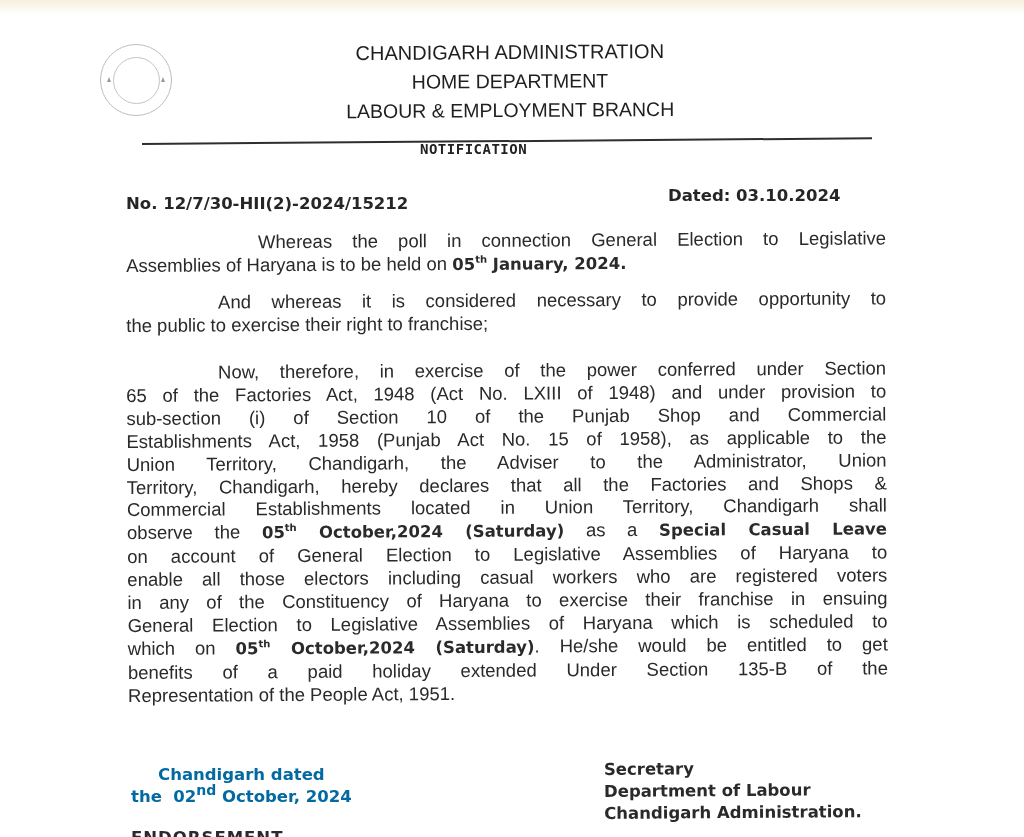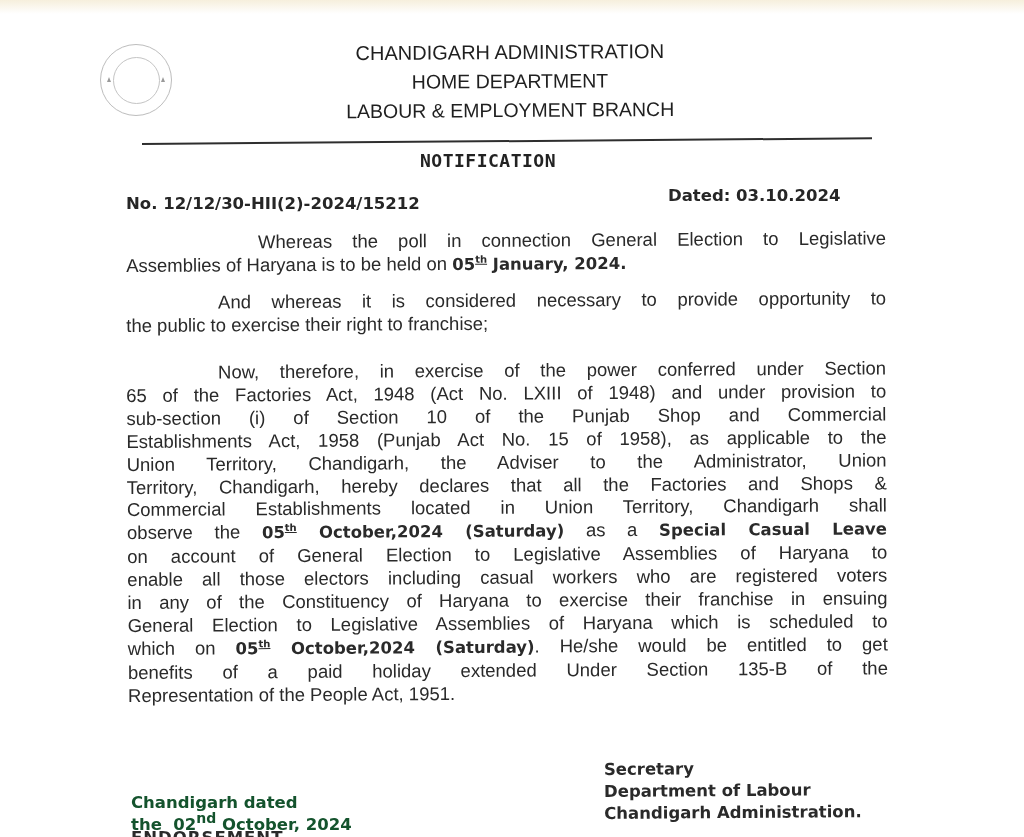--- a/index.html
+++ b/index.html
@@ -65,24 +65,24 @@
       position: absolute;
       left: 142px; top: 143px;
       width: 730px;
       height: 2px;
       background: #2e2e2e;
       transform: rotate(-0.45deg);
       transform-origin: left center;
     }
     .notif-title {
       position: absolute;
-      left: 420px; top: 150px;
+      left: 420px; top: 141px;
       font-family: "DejaVu Sans Mono", monospace;
       font-weight: bold;
-      font-size: 18px;
+      font-size: 14px;
       letter-spacing: 0.5px;
       color: #222;
       text-align: center;
     }
     .ref-no {
       position: absolute;
       left: 126px; top: 194px;
       font-family: "DejaVu Sans", sans-serif;
       font-weight: bold;
       font-size: 16.5px;
@@ -119,35 +119,35 @@
     .body-text .indent2 { padding-left: 92px; }
     .body-text b {
       font-family: "DejaVu Sans", sans-serif;
       font-size: 16.5px;
       font-weight: bold;
     }
     .body-text sup {
       font-size: 10px;
       vertical-align: 7px;
       line-height: 0;
-      text-decoration: underline;
     }
 
     .p1 { top: 232px; }
     .p2 { top: 292px; }
     .p3 { top: 362px; line-height: 22.9px; }
 
     .signoff-left {
       position: absolute;
-      left: 131px; top: 792px;
+      left: 131px; top: 764px;
       font-family: "DejaVu Sans", sans-serif;
       font-weight: bold;
       font-size: 16.5px;
       line-height: 22px;
-      color: #14532d;
+      color: #0369a1;
+      text-align: center;
     }
     .signoff-left sup {
       font-size: 14px;
       vertical-align: 7px;
       line-height: 0;
     }
     .signoff-right {
       position: absolute;
       left: 604px; top: 758px;
       font-family: "DejaVu Sans", sans-serif;
@@ -185,21 +185,21 @@
 
 <div class="header-block">
   <div class="l1">CHANDIGARH ADMINISTRATION</div>
   <div>HOME DEPARTMENT</div>
   <div>LABOUR &amp; EMPLOYMENT BRANCH</div>
 </div>
 
 <div class="rule"></div>
 
 <div class="notif-title">NOTIFICATION</div>
-<div class="ref-no">No. 12/12/30-HII(2)-2024/15212</div>
+<div class="ref-no">No. 12/7/30-HII(2)-2024/15212</div>
 <div class="dated">Dated: 03.10.2024</div>
 
 <div class="body-text p1">
   <span class="line indent">Whereas the poll in connection General Election to Legislative</span>
   <span class="line last"><span>Assemblies of Haryana is to be held on </span><b><span>05</span><sup>th</sup><span> January, 2024.</span></b></span>
 </div>
 
 <div class="body-text p2">
   <span class="line indent2">And whereas it is considered necessary to provide opportunity to</span>
   <span class="line last">the public to exercise their right to franchise;</span>

